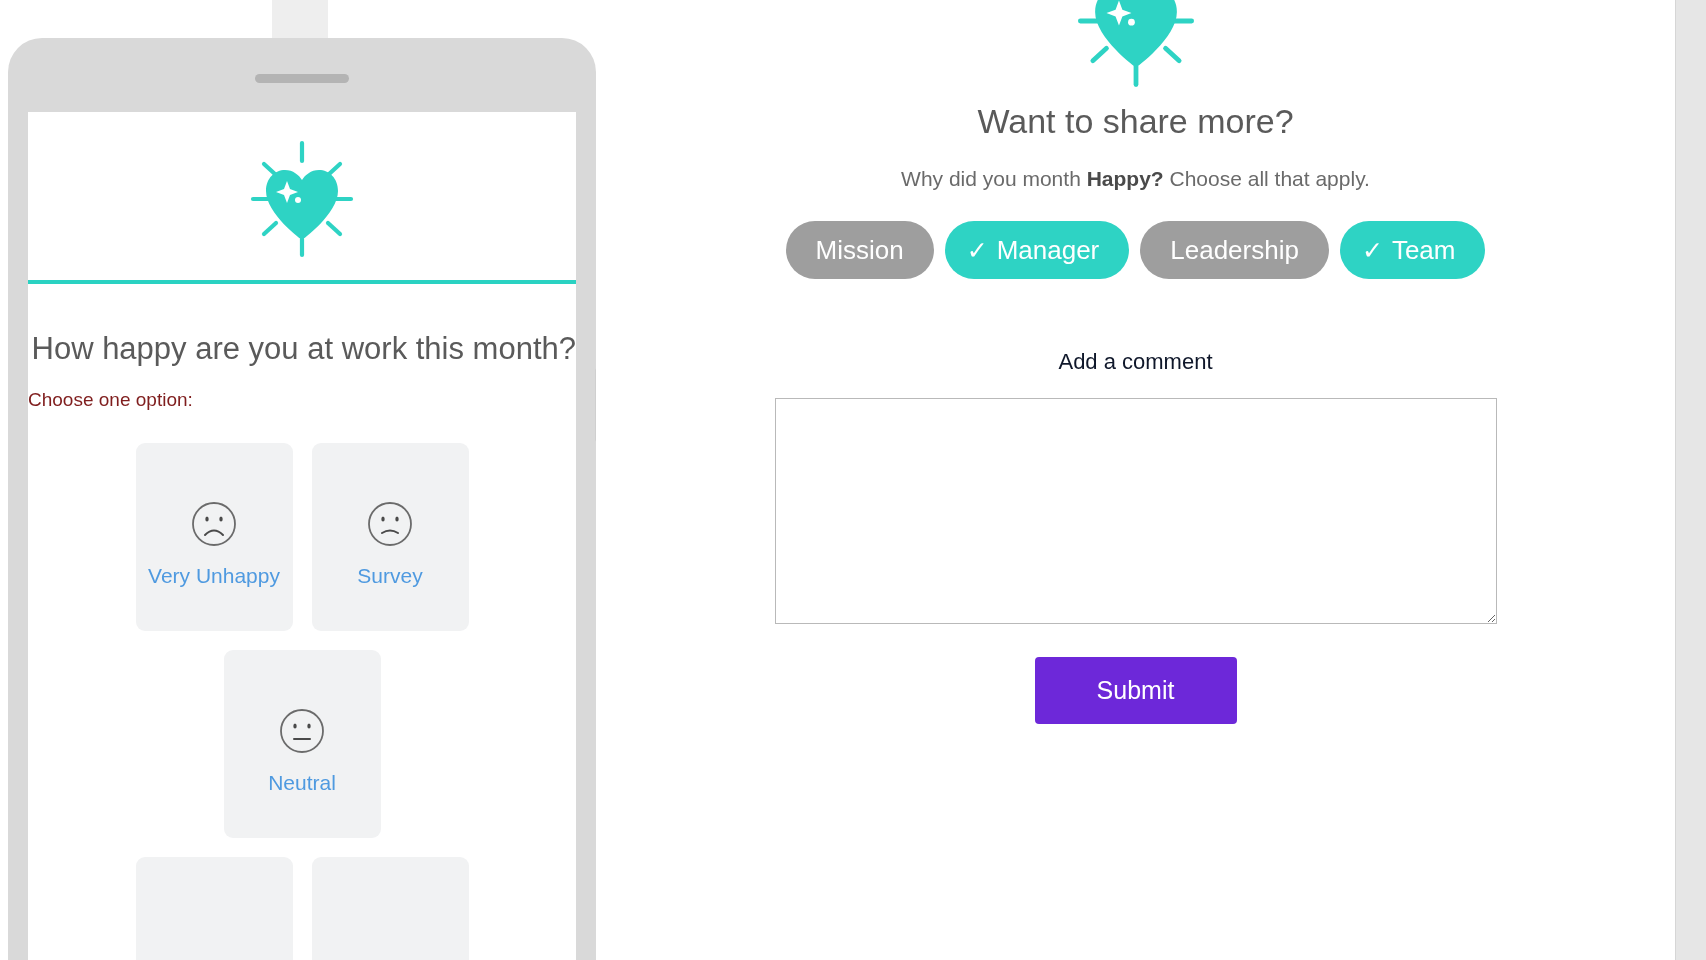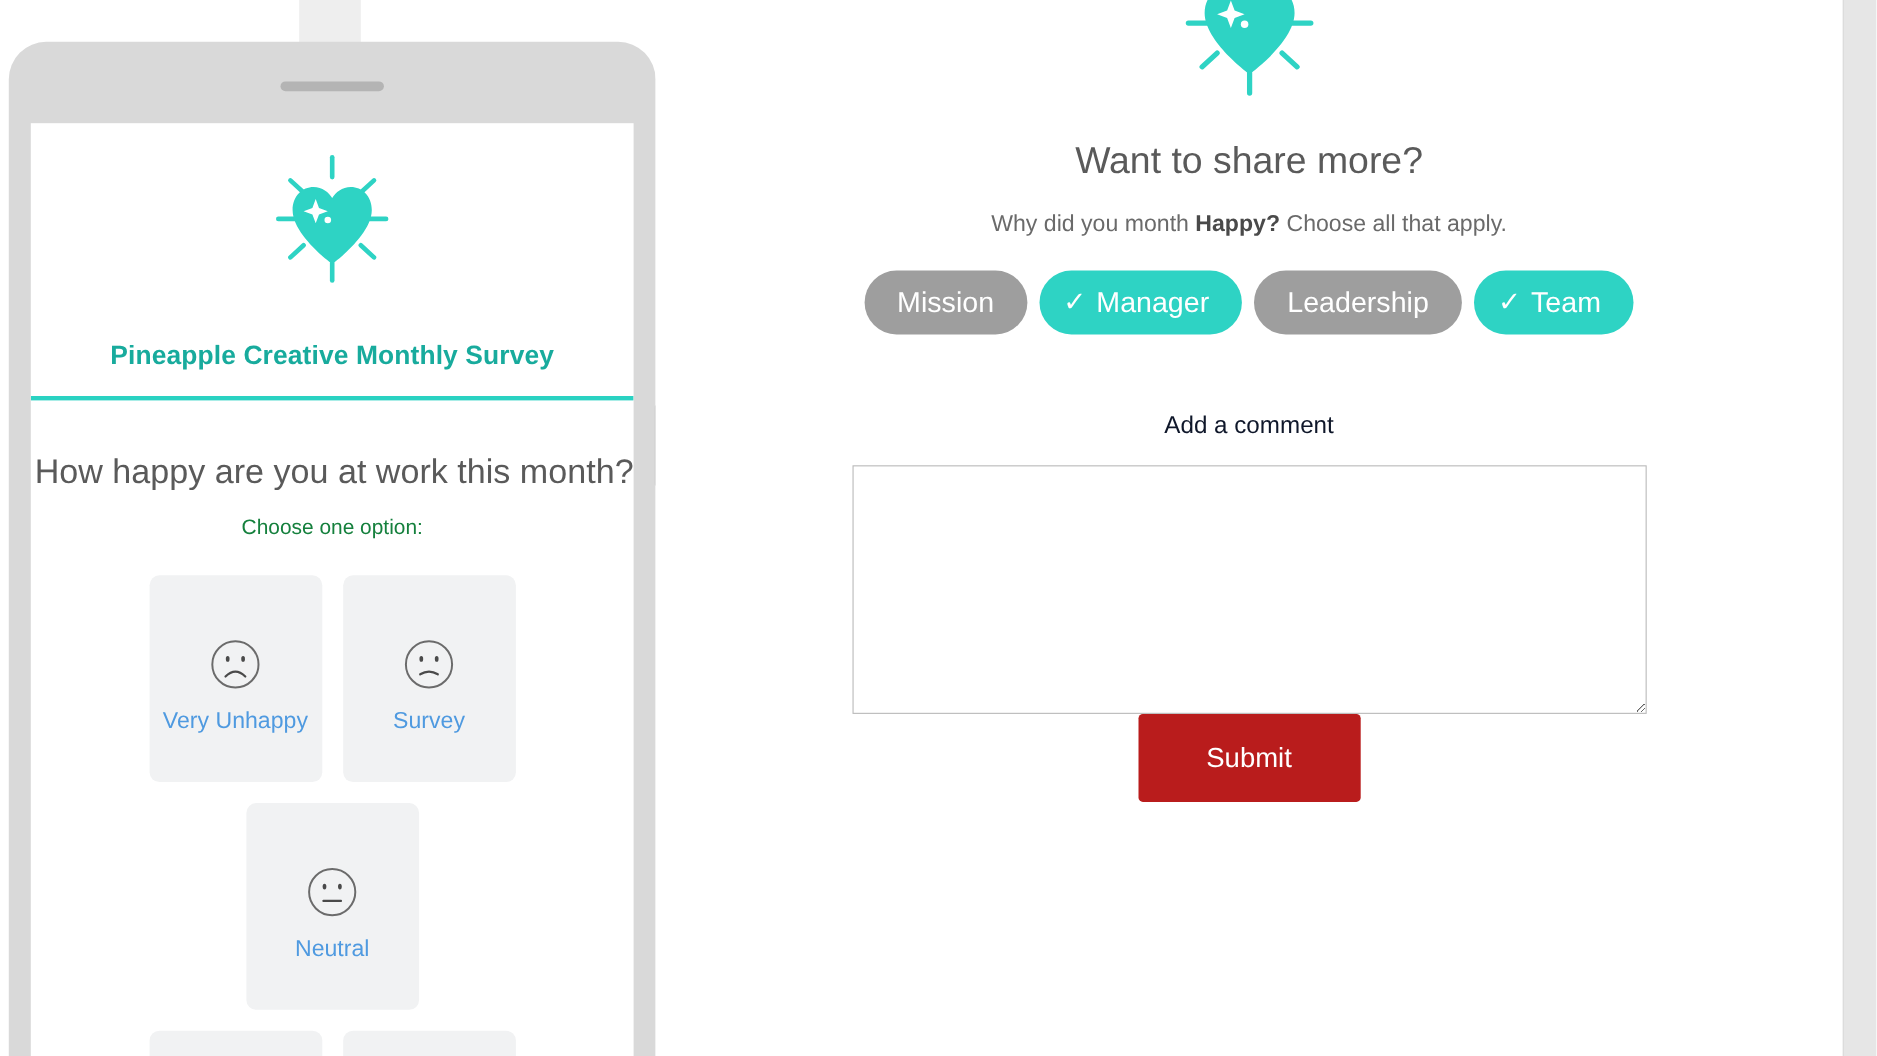--- a/index.html
+++ b/index.html
@@ -59,21 +59,21 @@
     margin-top: 22px;
     height: 4px; background: #2ad2c2; width: 100%;
   }
 
   .q-title {
     text-align:right; color:#5a5a5a;
     font-size: 31px; font-weight: 400; line-height: 1.25;
     margin-top: 46px;
   }
   .q-sub {
-    text-align:center; color:#15803d;
+    color:#7f1d1d;
     font-size: 19px; margin-top: 20px;
   }
 
   .mood-grid {
     display:flex; flex-wrap: wrap; justify-content: center;
     gap: 19px; margin-top: 32px; padding: 0 20px;
   }
   .mood-card {
     width: 157px; height: 188px;
     background: #f1f2f3; border-radius: 9px;
@@ -114,22 +114,22 @@
   .pill .chk { margin-right: 9px; font-size: 25px; line-height: 1; }
 
   .comment-label {
     color:#0f172a; font-size: 22px; margin-top: 70px;
   }
   .comment-box {
     width: 722px; height: 226px; margin-top: 23px;
     border: 1px solid #b9b9b9; background:#ffffff;
   }
   .submit-btn {
-    width: 202px; height: 80px; 
-    background: #b91c1c; border: none; border-radius: 4px;
+    width: 202px; height: 67px; margin-top: 33px;
+    background: #6d28d9; border: none; border-radius: 4px;
     color:#ffffff; font-size: 25px;
     font-family: "Liberation Sans", sans-serif;
     display:flex; align-items:center; justify-content:center;
   }
 </style>
 </head>
 <body>
 
 <div id="stage">
 
@@ -154,21 +154,20 @@
             <line x1="92" y1="83" x2="104" y2="94"></line>
             <line x1="104" y1="24" x2="92" y2="35"></line>
             <line x1="40" y1="83" x2="28" y2="94"></line>
           </g>
           <path d="M66 100 C66 100 30 74 30 51 C30 38 39 30 49 30 C57 30 63 35 66 40 C69 35 75 30 83 30 C93 30 102 38 102 51 C102 74 66 100 66 100 Z" fill="#2ed3c4"></path>
           <path d="M51 41 L54 49 L62 52 L54 55 L51 63 L48 55 L40 52 L48 49 Z" fill="#ffffff"></path>
           <circle cx="62" cy="60" r="3" fill="#ffffff"></circle>
         </svg>
       </div>
 
-      <div class="brand-title">Pineapple Creative Monthly Survey</div>
       <div class="brand-rule"></div>
 
       <div class="q-title">How happy are you at work this month?</div>
       <div class="q-sub">Choose one option:</div>
 
       <div class="mood-grid">
 
         <div class="mood-card">
           <svg width="50" height="50" viewBox="0 0 50 50">
             <circle cx="25" cy="25" r="21" fill="none" stroke="#6b6b6b" stroke-width="1.8"></circle>
@@ -229,21 +228,21 @@
           <line x1="92" y1="83" x2="104" y2="94"></line>
           <line x1="104" y1="24" x2="92" y2="35"></line>
           <line x1="40" y1="83" x2="28" y2="94"></line>
         </g>
         <path d="M66 100 C66 100 30 74 30 51 C30 38 39 30 49 30 C57 30 63 35 66 40 C69 35 75 30 83 30 C93 30 102 38 102 51 C102 74 66 100 66 100 Z" fill="#2ed3c4"></path>
         <path d="M51 41 L54 49 L62 52 L54 55 L51 63 L48 55 L40 52 L48 49 Z" fill="#ffffff"></path>
         <circle cx="62" cy="60" r="3" fill="#ffffff"></circle>
       </svg>
     </div>
 
-    <div class="panel-heading" style="margin-top:34px;">Want to share more?</div>
+    <div class="panel-heading" style="margin-top:10px;">Want to share more?</div>
 
     <div class="panel-sub">
       <span>Why did you month </span><b>Happy?</b><span> Choose all that apply.</span>
     </div>
 
     <div class="pill-row">
       <div class="pill">
         <span>Mission</span>
       </div>
       <div class="pill selected">

